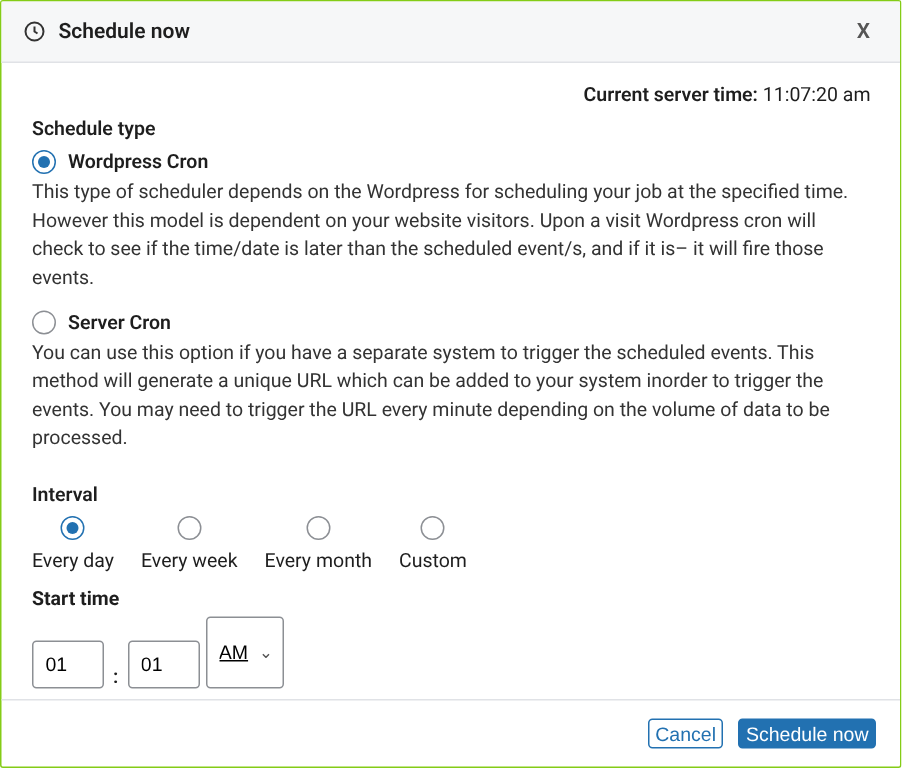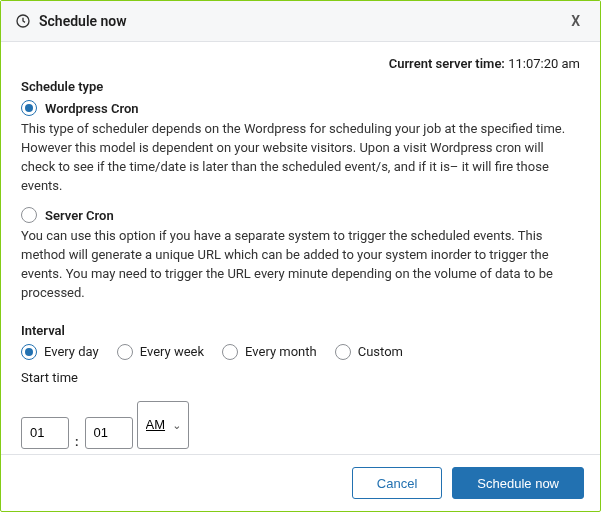--- a/index.html
+++ b/index.html
@@ -103,26 +103,27 @@
     display: flex;
     align-items: center;
     gap: 18px;
     margin: 6px 0 10px 0;
   }
   .interval-opt {
     display: flex;
     align-items: center;
     gap: 7px;
     cursor: pointer;
+    flex-direction: column;
   }
   .interval-opt .ilabel { font-size: 13px; }
   .start-time-label {
-    font-weight: 400;
-    font-size: 13px;
-    margin-bottom: 16px;
+    font-weight: 700;
+    font-size: 13px;
+    margin-bottom: 4px;
   }
   .time-row {
     display: flex;
     align-items: flex-end;
     gap: 4px;
   }
   .time-box {
     width: 48px;
     height: 32px;
     border: 1px solid #8c8f94;
@@ -165,22 +166,22 @@
   .sub-labels .ml { width: 48px; }
   .modal-footer {
     border-top: 1px solid #e0e2e6;
     padding: 12px 16px;
     display: flex;
     justify-content: flex-end;
     gap: 10px;
   }
   .btn {
     font-size: 13px;
-    height: 32px;
-    padding: 0 24px;
+    height: 20px;
+    padding: 0 4px;
     border-radius: 3px;
     cursor: pointer;
     display: inline-flex;
     align-items: center;
   }
   .btn-secondary {
     background: #fff;
     color: #2271b1;
     border: 1px solid #2271b1;
   }

